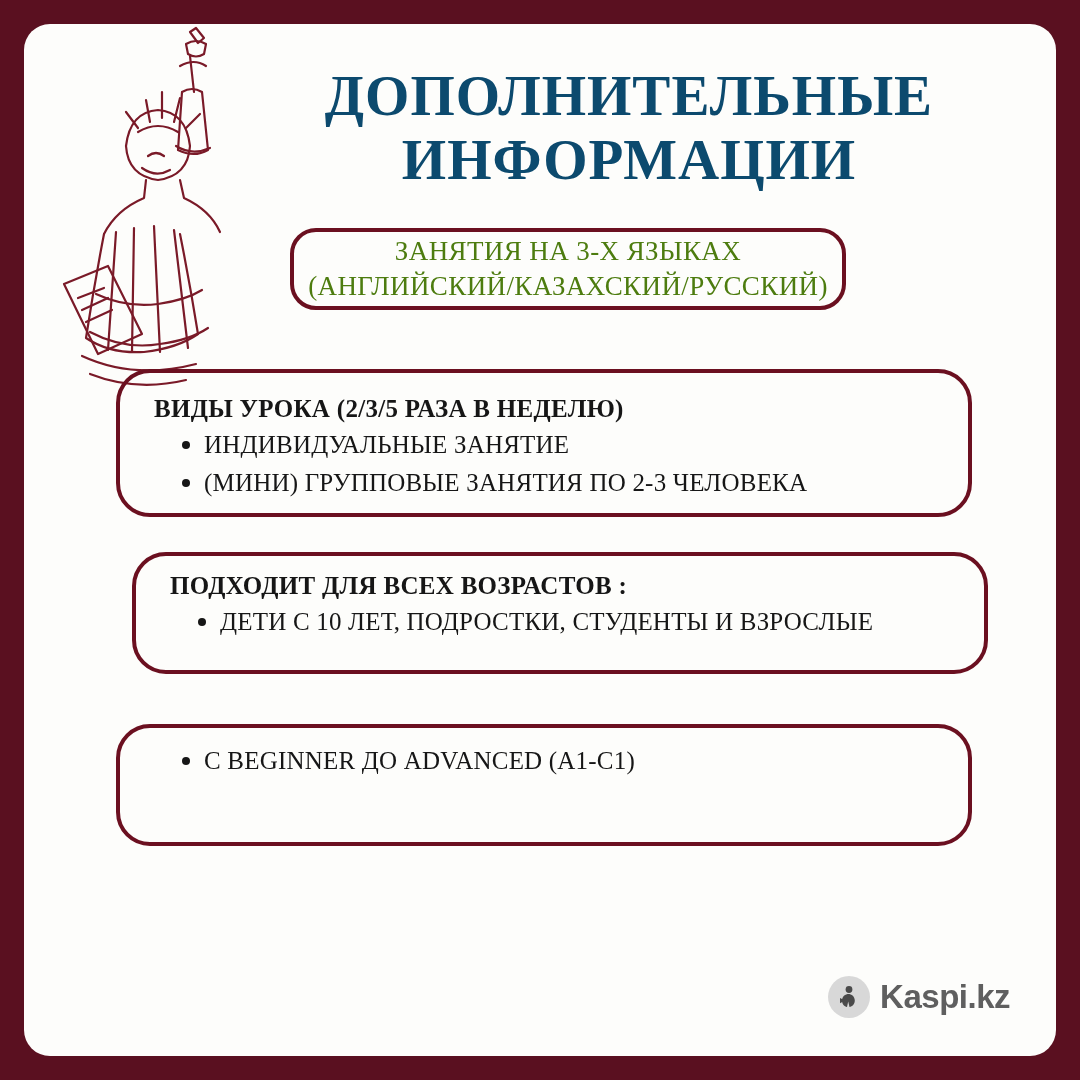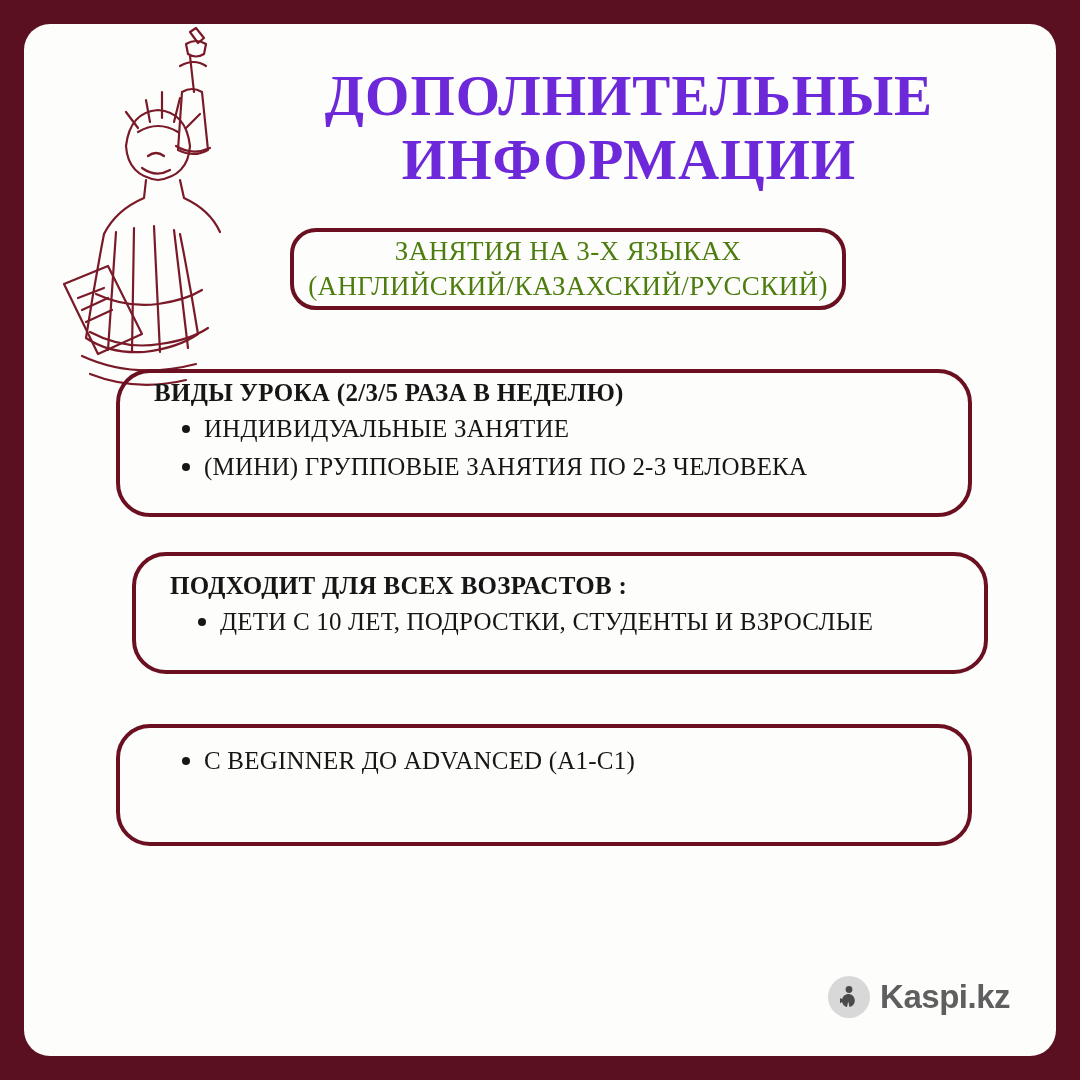--- a/index.html
+++ b/index.html
@@ -40,21 +40,21 @@
     left: 200px;
     top: 40px;
     width: 810px;
     text-align: center;
   }
   .title-line {
     font-family: "Liberation Serif", serif;
     font-weight: bold;
     font-size: 57px;
     letter-spacing: 1px;
-    color: #6d28d9;
+    color: #0c4a6e;
     line-height: 1.13;
   }
 
   
   .box {
     position: absolute;
     box-sizing: border-box;
     border: 4px solid #6b1020;
     border-radius: 34px;
     background: transparent;
@@ -92,21 +92,21 @@
     margin-left: 16px;
   }
   .box-levels {
     left: 92px;
     top: 700px;
     width: 856px;
     height: 122px;
   }
 
   .box-inner {
-    padding: 4px 0 0 34px;
+    padding: 20px 0 0 34px;
   }
   .box-heading {
     font-weight: bold;
     font-size: 25px;
     color: #161616;
     letter-spacing: 0.3px;
     line-height: 1.25;
     margin: 0 0 2px 0;
   }
   ul.bullets {

